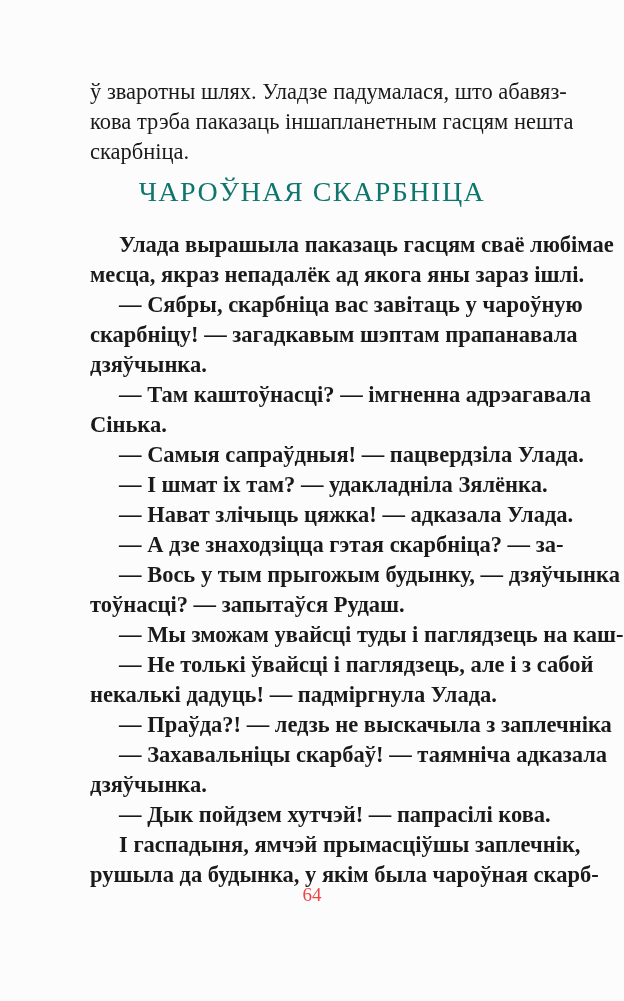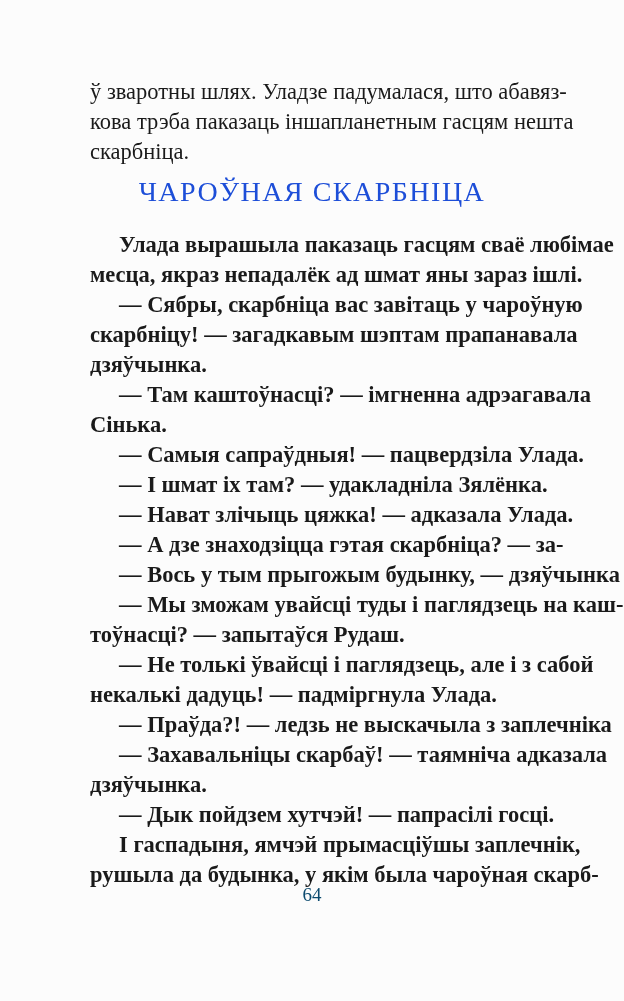--- a/index.html
+++ b/index.html
@@ -44,65 +44,65 @@
     }
     .heading {
       position: absolute;
       left: 0;
       width: 624px;
       top: 172px;
       text-align: center;
       font-size: 28px;
       letter-spacing: 1.5px;
       line-height: 40px;
-      color: #1d4ed8;
+      color: #0f766e;
     }
     .page-number {
       position: absolute;
       left: 0;
       width: 624px;
       top: 884px;
       text-align: center;
       font-size: 19px;
-      color: #0c4a6e;
+      color: #ef4444;
     }
   </style>
 </head>
 <body>
 
 <div class="page">
 
   <div class="text-block" style="top:77px;">
     <div class="line justify">ў зваротны шлях. Уладзе падумалася, што абавяз-</div>
     <div class="line justify">кова трэба паказаць іншапланетным гасцям нешта</div>
     <div class="line">скарбніца.</div>
   </div>
 
   <div class="heading">ЧАРОЎНАЯ СКАРБНІЦА</div>
 
   <div class="text-block" style="top:230px;font-weight:bold;">
     <div class="line justify indent">Улада вырашыла паказаць гасцям сваё любімае</div>
-    <div class="line">месца, якраз непадалёк ад шмат яны зараз ішлі.</div>
+    <div class="line">месца, якраз непадалёк ад якога яны зараз ішлі.</div>
     <div class="line justify indent">— Сябры, скарбніца вас завітаць у чароўную</div>
     <div class="line justify">скарбніцу! — загадкавым шэптам прапанавала</div>
     <div class="line">дзяўчынка.</div>
     <div class="line justify indent">— Там каштоўнасці? — імгненна адрэагавала</div>
     <div class="line">Сінька.</div>
     <div class="line indent">— Самыя сапраўдныя! — пацвердзіла Улада.</div>
     <div class="line indent">— І шмат іх там? — удакладніла Зялёнка.</div>
     <div class="line indent">— Нават злічыць цяжка! — адказала Улада.</div>
     <div class="line justify indent">— А дзе знаходзіцца гэтая скарбніца? — за-</div>
     <div class="line justify indent">— Вось у тым прыгожым будынку, — дзяўчынка</div>
+    <div class="line">тоўнасці? — запытаўся Рудаш.</div>
     <div class="line justify indent">— Мы зможам увайсці туды і паглядзець на каш-</div>
-    <div class="line">тоўнасці? — запытаўся Рудаш.</div>
     <div class="line justify indent">— Не толькі ўвайсці і паглядзець, але і з сабой</div>
     <div class="line">некалькі дадуць! — падмiргнула Улада.</div>
     <div class="line justify indent">— Праўда?! — ледзь не выскачыла з заплечніка</div>
     <div class="line justify indent">— Захавальніцы скарбаў! — таямніча адказала</div>
     <div class="line">дзяўчынка.</div>
-    <div class="line indent">— Дык пойдзем хутчэй! — папрасілі госці.</div>
+    <div class="line indent">— Дык пойдзем хутчэй! — папрасілі кова.</div>
     <div class="line justify indent">І гаспадыня, ямчэй прымасціўшы заплечнік,</div>
     <div class="line justify">рушыла да будынка, у якім была чароўная скарб-</div>
   </div>
 
   <div class="page-number">64</div>
 
 </div>
 
 </body></html>

